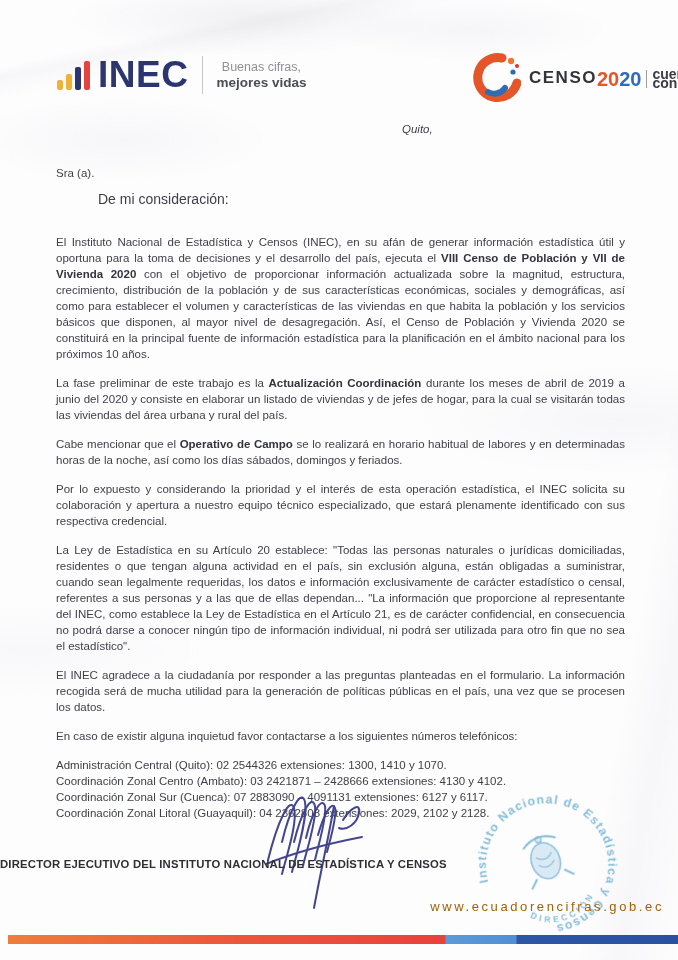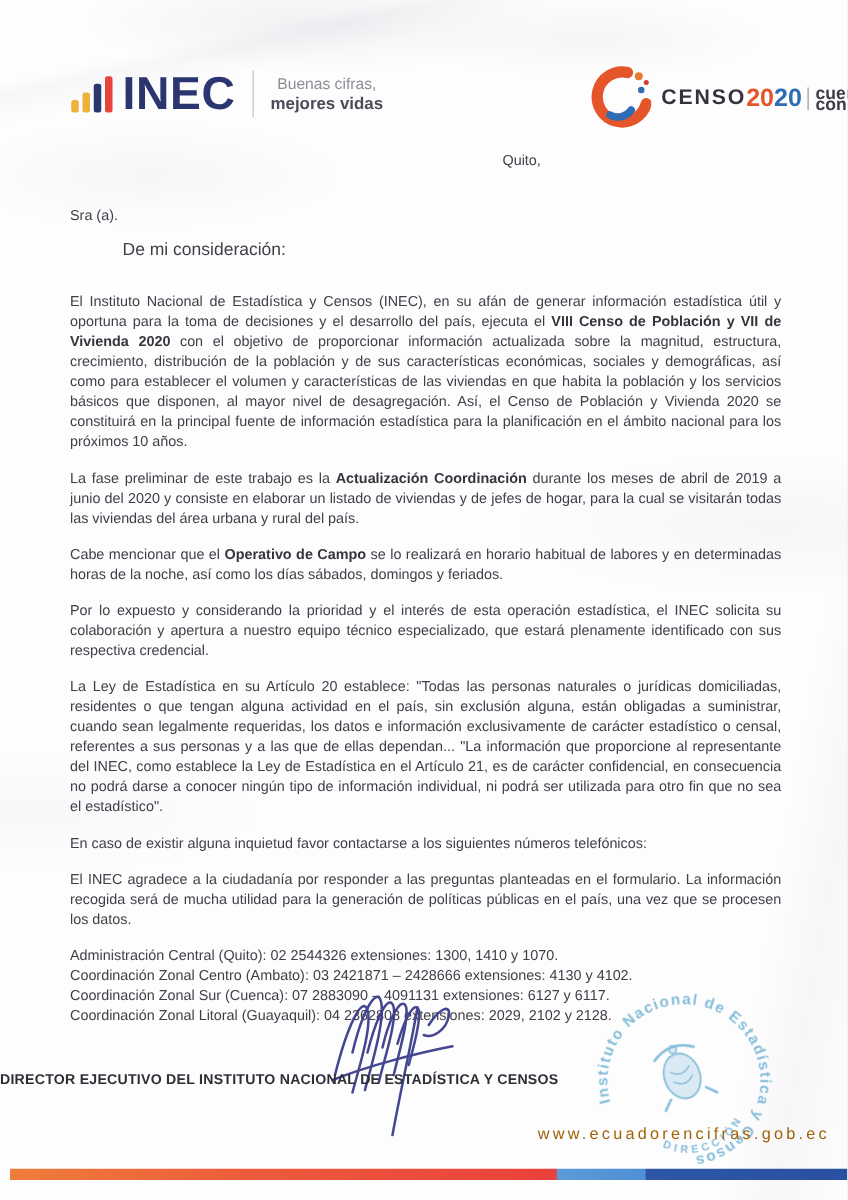--- a/index.html
+++ b/index.html
@@ -40,21 +40,21 @@
   .censo-icon { margin-right:8px; }
   .censo-txt { display:flex; flex-direction:row; }
   .censo-title { font-size:17px; font-weight:800; color:#33333c; letter-spacing:1.5px; line-height:18px; }
   .censo-year { display:flex; align-items:center; }
   .y1 { font-size:20px; font-weight:800; color:#e4562a; line-height:20px; }
   .y2 { font-size:20px; font-weight:800; color:#2f6cb3; line-height:20px; }
   .censo-sep { width:1px; height:18px; background:#9a9aa0; margin:0 5px; }
   .censo-slogan { font-size:14px; color:#3c3c44; line-height:9.5px; font-weight:bold; }
 
   
-  .city { position:absolute; left:402px; top:123px; font-size:11.5px; }
+  .city { position:absolute; left:402px; top:123px; font-size:11.5px;font-style:italic; }
   .recipient { position:absolute; left:56px; top:167px; font-size:11.5px; }
   .salutation { position:absolute; left:56px; top:191px; font-size:14px;margin-left:42px; }
 
   .body-text {
     position:absolute; left:56px; top:234px; width:569px;
     font-size:11.5px; line-height:16px;
   }
   .para { text-align:justify; margin:0 0 13px 0; }
   .para b { color:#34343d; }
   .contacts { margin-top:5px; }
@@ -128,22 +128,22 @@
   <div class="city">Quito,</div>
   <div class="recipient">Sra (a).</div>
   <div class="salutation">De mi consideración:</div>
 
   <div class="body-text">
     <p class="para"><span>El Instituto Nacional de Estadística y Censos (INEC), en su afán de generar información estadística útil y oportuna para la toma de decisiones y el desarrollo del país, ejecuta el </span><b>VIII Censo de Población y VII de Vivienda 2020</b><span> con el objetivo de proporcionar información actualizada sobre la magnitud, estructura, crecimiento, distribución de la población y de sus características económicas, sociales y demográficas, así como para establecer el volumen y características de las viviendas en que habita la población y los servicios básicos que disponen, al mayor nivel de desagregación. Así, el Censo de Población y Vivienda 2020 se constituirá en la principal fuente de información estadística para la planificación en el ámbito nacional para los próximos 10 años.</span></p>
     <p class="para"><span>La fase preliminar de este trabajo es la </span><b>Actualización Coordinación</b><span> durante los meses de abril de 2019 a junio del 2020 y consiste en elaborar un listado de viviendas y de jefes de hogar, para la cual se visitarán todas las viviendas del área urbana y rural del país.</span></p>
     <p class="para"><span>Cabe mencionar que el </span><b>Operativo de Campo</b><span> se lo realizará en horario habitual de labores y en determinadas horas de la noche, así como los días sábados, domingos y feriados.</span></p>
     <p class="para">Por lo expuesto y considerando la prioridad y el interés de esta operación estadística, el INEC solicita su colaboración y apertura a nuestro equipo técnico especializado, que estará plenamente identificado con sus respectiva credencial.</p>
     <p class="para">La Ley de Estadística en su Artículo 20 establece: "Todas las personas naturales o jurídicas domiciliadas, residentes o que tengan alguna actividad en el país, sin exclusión alguna, están obligadas a suministrar, cuando sean legalmente requeridas, los datos e información exclusivamente de carácter estadístico o censal, referentes a sus personas y a las que de ellas dependan... "La información que proporcione al representante del INEC, como establece la Ley de Estadística en el Artículo 21, es de carácter confidencial, en consecuencia no podrá darse a conocer ningún tipo de información individual, ni podrá ser utilizada para otro fin que no sea el estadístico".</p>
+    <p class="para">El INEC agradece a la ciudadanía por responder a las preguntas planteadas en el formulario. La información recogida será de mucha utilidad para la generación de políticas públicas en el país, una vez que se procesen los datos.</p>
     <p class="para">En caso de existir alguna inquietud favor contactarse a los siguientes números telefónicos:</p>
-    <p class="para">El INEC agradece a la ciudadanía por responder a las preguntas planteadas en el formulario. La información recogida será de mucha utilidad para la generación de políticas públicas en el país, una vez que se procesen los datos.</p>
     <div class="contacts">
       <div>Administración Central (Quito): 02 2544326 extensiones: 1300, 1410 y 1070.</div>
       <div>Coordinación Zonal Centro (Ambato): 03 2421871 – 2428666 extensiones: 4130 y 4102.</div>
       <div>Coordinación Zonal Sur (Cuenca): 07 2883090 – 4091131 extensiones: 6127 y 6117.</div>
       <div>Coordinación Zonal Litoral (Guayaquil): 04 2362808 extensiones: 2029, 2102 y 2128.</div>
     </div>
   </div>
 
   <svg class="signature-svg" width="160" height="130" viewBox="0 0 160 130">
     <g fill="none" stroke="#3a3d8a" stroke-width="2" stroke-linecap="round" opacity="0.95">

